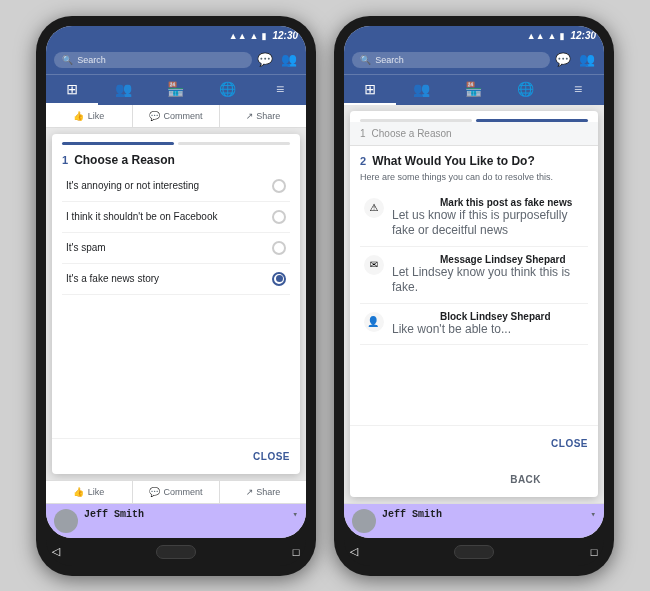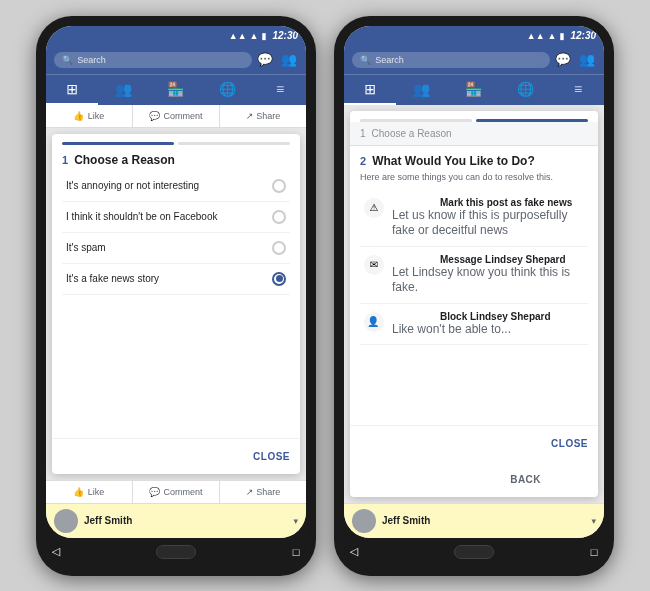--- a/index.html
+++ b/index.html
@@ -259,26 +259,26 @@
 
     .bottom-bar {
       background: white;
       display: flex;
       border-top: 1px solid #ddd;
     }
 
     .bottom-bar .action-btn { font-size: 9px; }
 
     .user-bar {
-      background: #fef9c3;
-      display: flex;
-      align-items: center;
+      background: #c4b5fd;
+      display: flex;
       padding: 5px 8px;
       gap: 6px;
       border-top: 1px solid #ddd;
+      font-family: Liberation Mono, monospace;
     }
 
     .avatar {
       width: 24px;
       height: 24px;
       border-radius: 50%;
       background: #9ba0a7;
     }
 
     .user-name {

